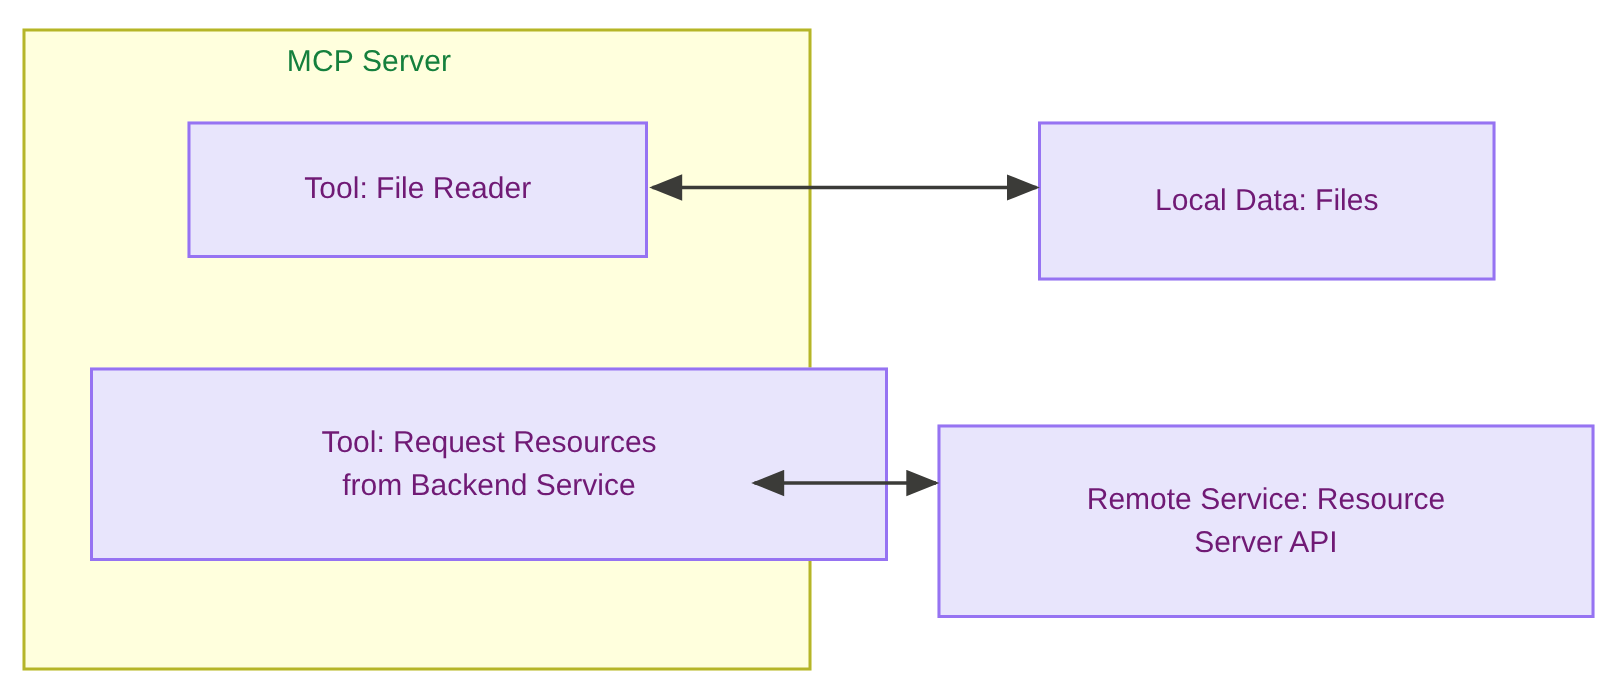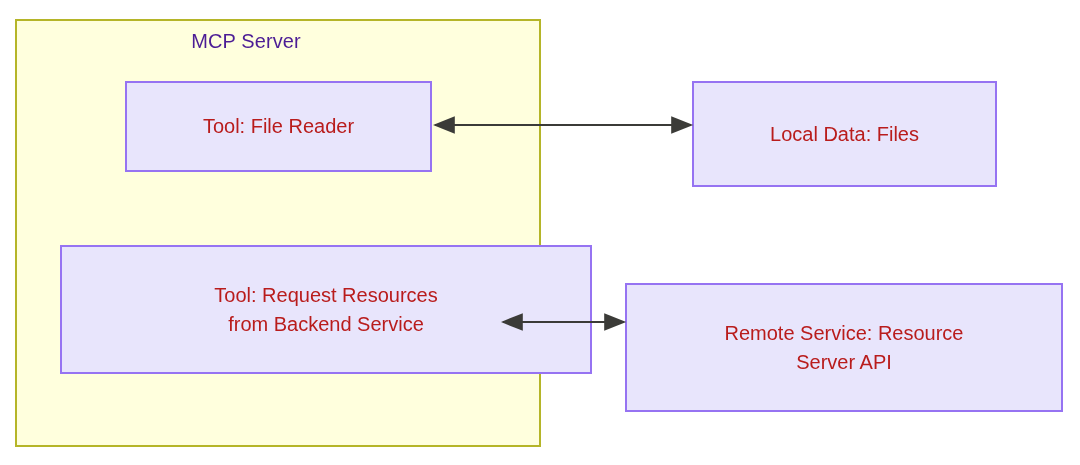--- a/index.html
+++ b/index.html
@@ -32,36 +32,36 @@
     border: 2px solid #b5b528;
   }
   .container-title {
     position: absolute;
     left: 15px;
     top: 27px;
     width: 462px;
     text-align: center;
     font-size: 20px;
     line-height: 28px;
-    color: #4c1d95;
+    color: #15803d;
     letter-spacing: 0.1px;
     white-space: nowrap;
   }
 
   
   .node {
     position: absolute;
     box-sizing: border-box;
     background: #e8e5fc;
     border: 2px solid #9673f2;
     display: flex;
     align-items: center;
     justify-content: center;
     text-align: center;
-    color: #b91c1c;
+    color: #701a75;
     font-size: 20px;
     line-height: 29px;
     padding: 2px 8px;
   }
   .node-label {
     display: block;
     white-space: pre-line;
   }
 
   #node-file-reader   { left: 125px; top: 81px;  width: 307px; height: 91px; }

